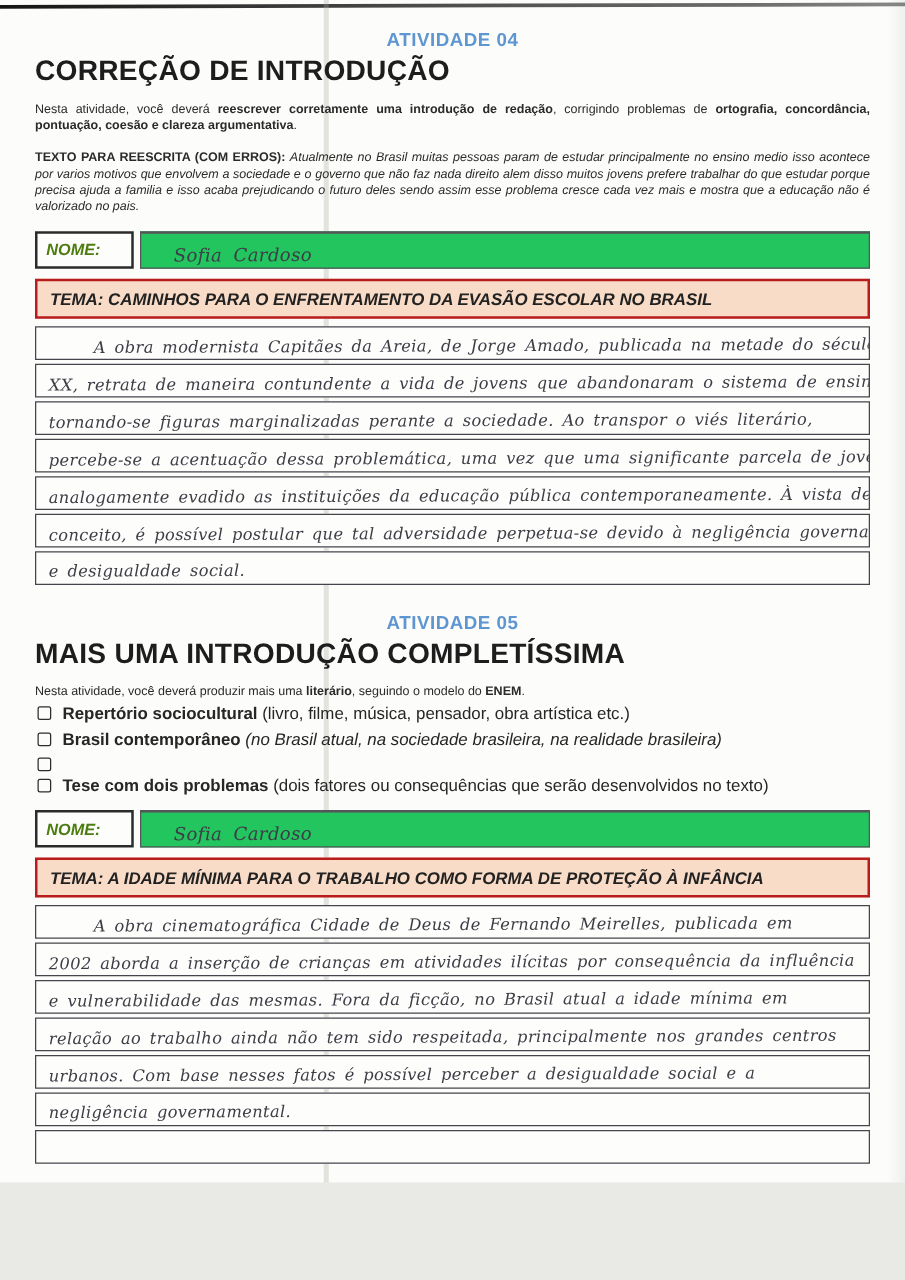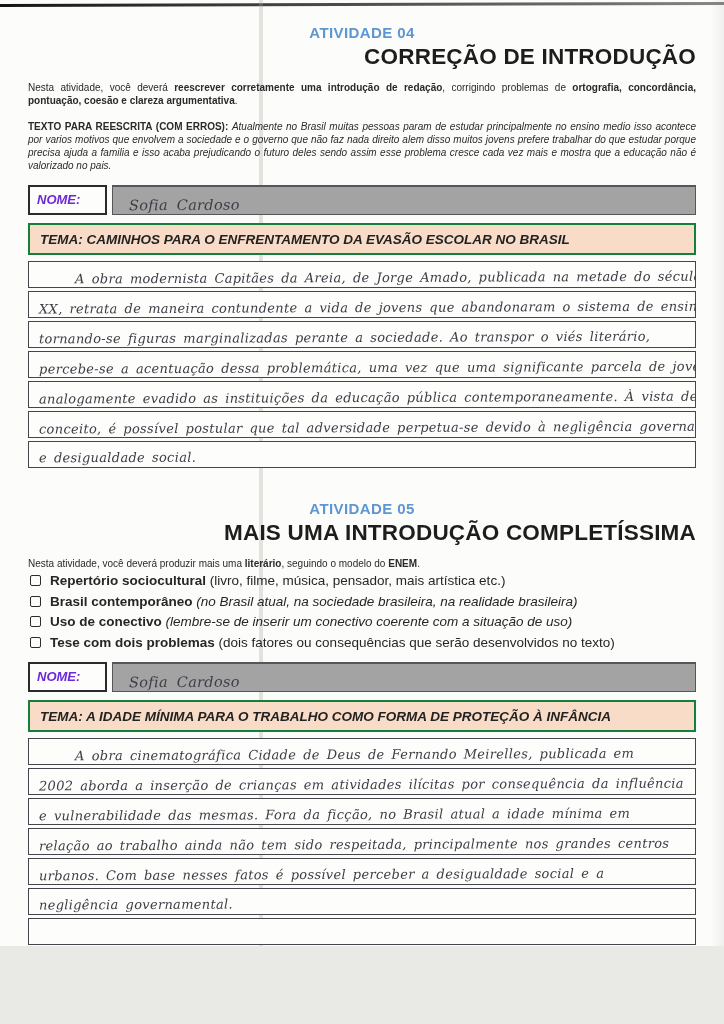--- a/index.html
+++ b/index.html
@@ -35,24 +35,24 @@
   .speck3{left:6px;top:1014px;width:3px;height:3px;}
 
   .content{position:relative;padding:0 28px;}
 
   .kicker{
     margin-top:24px;
     text-align:center;
     font-size:15px;font-weight:bold;letter-spacing:.4px;
     color:#5e96d2;
   }
-  .kicker.second{margin-top:32px;}
+  .kicker.second{margin-top:22px;}
   h1{
     margin:3px 0 11px 0;
-    text-align:right;
+    text-align:left;
     font-size:22.5px;font-weight:bold;letter-spacing:.2px;
     color:#1d1d1d;
   }
   p.para{
     margin:0 0 12px 0;
     font-size:10px;line-height:1.33;
     text-align:justify;
     color:#2a2a2a;
   }
   p.para.left{text-align:left;margin-bottom:7px;}
@@ -73,32 +73,32 @@
   }
 
   .nome-row{
     display:flex;align-items:stretch;gap:5px;
     height:30px;margin:0 0 8px 0;
   }
   .nome-box{
     flex:0 0 auto;width:68px;
     border:2px solid #2b2b2b;background:#fdfdfc;
     display:flex;align-items:center;padding-left:7px;
-    font-size:13px;font-weight:bold;font-style:italic;color:#6d28d9;
+    font-size:13px;font-weight:bold;font-style:italic;color:#4d7c0f;
   }
   .name-box{
     flex:1 1 auto;
     border:1.5px solid #55555a;border-top-width:2px;
-    position:relative;background:#a3a3a3;
+    position:relative;background:#22c55e;
     display:flex;align-items:flex-end;
-    padding:0 8px 1px 16px;
+    padding:0 8px 1px 26px;
   }
 
   .tema-bar{
-    border:2px solid #15803d;
+    border:2px solid #b91c1c;
     background:#f8dcc7;
     padding:7px 10px 6px 10px;
     font-size:13.5px;font-weight:bold;font-style:italic;
     color:#222222;
     margin:0 0 6px 0;
   }
 
   .essay{margin:0 0 2px 0;}
   .essay-line{
     height:23px;
@@ -185,29 +185,28 @@
     <section>
       <div class="kicker second">ATIVIDADE 05</div>
       <h1>MAIS UMA INTRODUÇÃO COMPLETÍSSIMA</h1>
 
       <p class="para left" style="margin-bottom:2px;"><span>Nesta atividade, você deverá produzir mais uma </span><span class="b">literário</span><span>, seguindo o modelo do </span><span class="b">ENEM</span><span>.</span></p>
 
 
       <div class="check-list">
         <div class="check-row">
           <span class="cbx"></span>
-          <span><span class="b">Repertório sociocultural</span><span> (livro, filme, música, pensador, mais artística etc.)</span></span>
+          <span><span class="b">Repertório sociocultural</span><span> (livro, filme, música, pensador, obra artística etc.)</span></span>
         </div>
         <div class="check-row">
           <span class="cbx"></span>
           <span><span class="b">Brasil contemporâneo</span><span class="i"> (no Brasil atual, na sociedade brasileira, na realidade brasileira)</span></span>
         </div>
         <div class="check-row">
           <span class="cbx"></span>
-          <span><span class="b">Uso de conectivo</span><span class="i"> (lembre-se de inserir um conectivo coerente com a situação de uso)</span></span>
         </div>
         <div class="check-row">
           <span class="cbx"></span>
           <span><span class="b">Tese com dois problemas</span><span> (dois fatores ou consequências que serão desenvolvidos no texto)</span></span>
         </div>
       </div>
 
       <div class="nome-row">
         <div class="nome-box">
           <span>NOME:</span>

